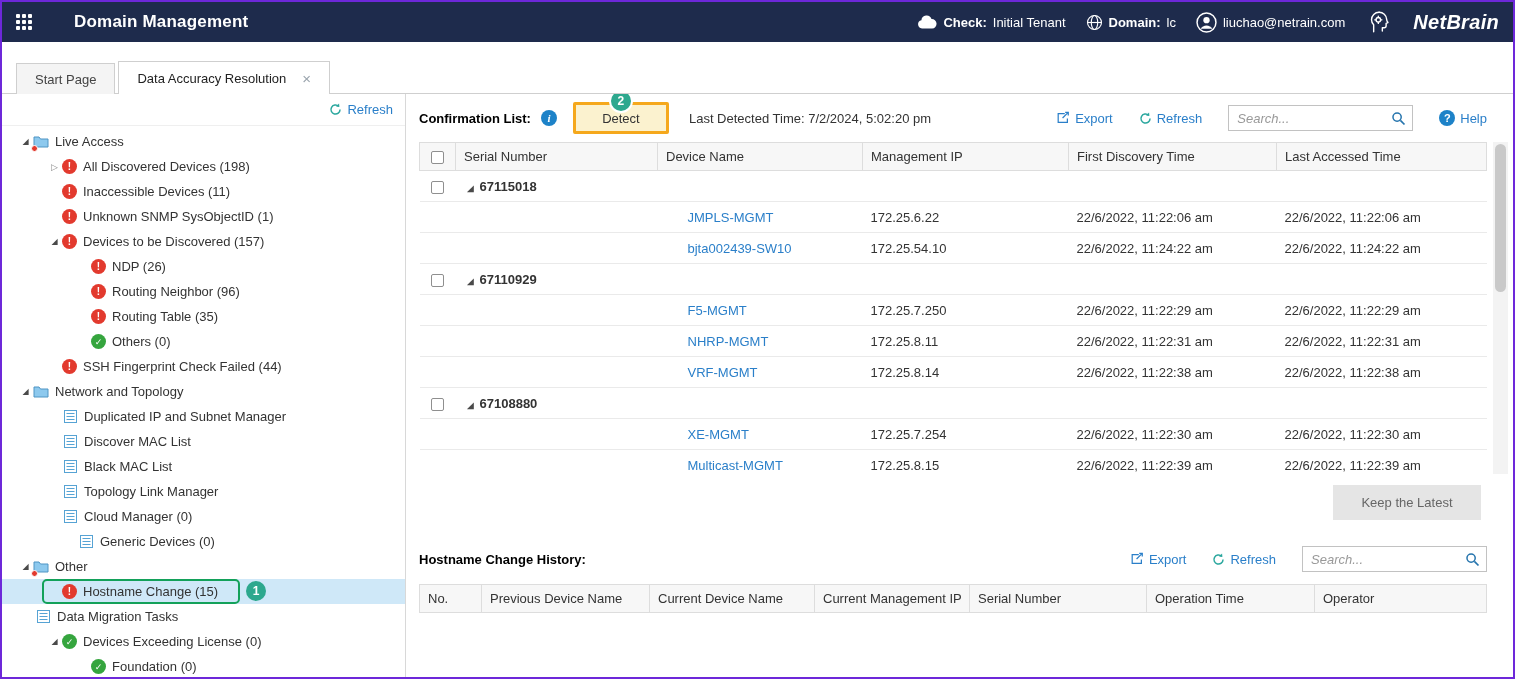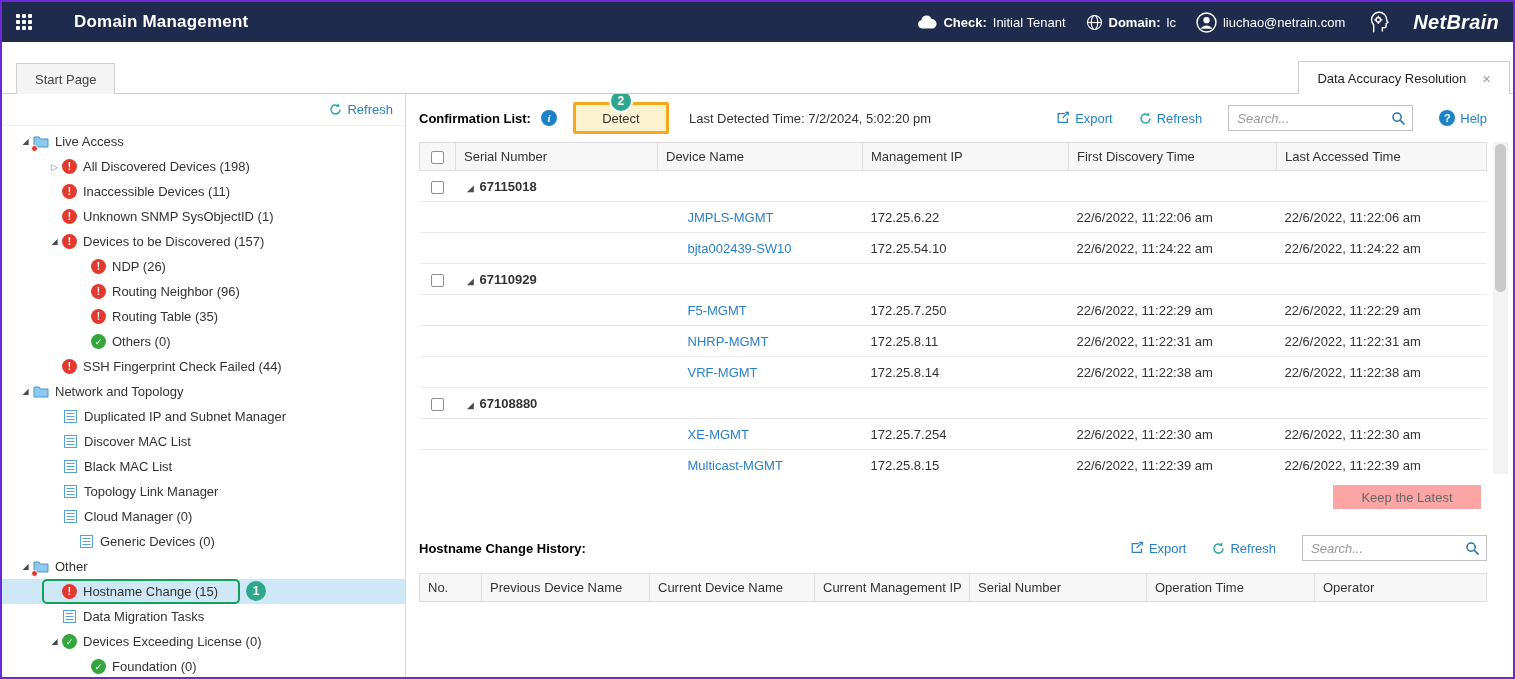--- a/index.html
+++ b/index.html
@@ -16,21 +16,21 @@
   .grid-icon i { width:4px; height:4px; background:#fff; border-radius:1px; display:block; }
   .topbar-title { font-size:17px; font-weight:bold; margin-left:42px; letter-spacing:.2px; }
   .topbar-right { margin-left:auto; display:flex; align-items:center; }
   .tb-group { display:flex; align-items:center; gap:6px; margin-left:20px; white-space:nowrap; }
   .tb-label { font-weight:bold; }
   .tb-icon { display:inline-flex; align-items:center; }
   .logo { font-size:20px; font-weight:bold; font-style:italic; margin-left:22px; letter-spacing:.3px; }
 
   
   .tabstrip { height:52px; flex:0 0 52px; display:flex; align-items:flex-end;
-              padding-left:14px; border-bottom:1px solid #cfcfcf; background:#fff;justify-content:space-between; }
+              padding-left:14px; border-bottom:1px solid #cfcfcf; background:#fff; }
   .tab { height:31px; display:flex; align-items:center; padding:0 18px;
          border:1px solid #cfcfcf; border-bottom:none; background:#f4f4f4; color:#444;
          margin-right:3px; position:relative; top:1px; cursor:pointer; white-space:nowrap; }
   .tab.active { background:#fff; z-index:2; height:33px; color:#222; }
   .tab .close { margin-left:16px; color:#9aa4ad; font-size:15px; line-height:1; }
 
   
   .content { flex:1; display:flex; min-height:0; }
 
   
@@ -91,21 +91,21 @@
              white-space:nowrap; overflow:hidden; }
   tbody td.cb-cell { text-align:center; padding:0; }
   .checkbox { display:inline-block; width:13px; height:13px; border:1px solid #8f8f8f;
               border-radius:2px; background:#fff; vertical-align:middle; cursor:pointer; }
   .serial-cell { font-weight:bold; }
   .serial-cell .expander { display:inline-block; width:14px; flex:none; }
   .serial-text { margin-left:2px; }
   .device-link { color:#2a7fc9; text-decoration:none; margin-left:22px; cursor:pointer; }
 
   .keep-latest-row { display:flex; justify-content:flex-end; margin:11px 32px 0 0; flex:0 0 auto; }
-  .keep-latest { width:148px; height:24px; background:#fca5a5; border:none; color:#666;
+  .keep-latest { width:148px; height:35px; background:#e5e5e5; border:none; color:#666;
                  font:inherit; cursor:pointer; }
 
   .history-toolbar { display:flex; align-items:center; margin:24px 26px 0 13px; gap:18px; height:30px; }
   .history-table-wrap { margin:10px 26px 0 13px; }
 
   
   .vscroll { position:absolute; top:48px; right:5px; width:15px; height:332px; background:#f3f3f3; }
   .vscroll .thumb { position:absolute; top:2px; left:2px; width:11px; height:148px;
                     background:#c9c9c9; border-radius:6px; cursor:pointer; }
 </style>
@@ -334,21 +334,21 @@
             </span>
             <span class="tree-label">Other</span>
           </div>
           <div class="tree-row selected" style="padding-left: 45px;">
             <span class="expander"></span>
             <span class="ic red-alert">!</span>
             <span class="tree-label">Hostname Change (15)</span>
             <span class="anno-green"></span>
             <span class="anno-badge badge1">1</span>
           </div>
-          <div class="tree-row" style="padding-left: 44px;">
+          <div class="tree-row" style="padding-left: 18px;">
             <span class="expander"></span>
             <span class="ic">
               <svg width="13" height="13" viewBox="0 0 13 13">
                 <rect x="0.5" y="0.5" width="12" height="12" fill="#fff" stroke="#56a3d4"></rect>
                 <path d="M2.5 3.5h8M2.5 6.5h8M2.5 9.5h8" stroke="#56a3d4"></path>
               </svg>
             </span>
             <span class="tree-label">Data Migration Tasks</span>
           </div>
           <div class="tree-row" style="padding-left: 45px;">

